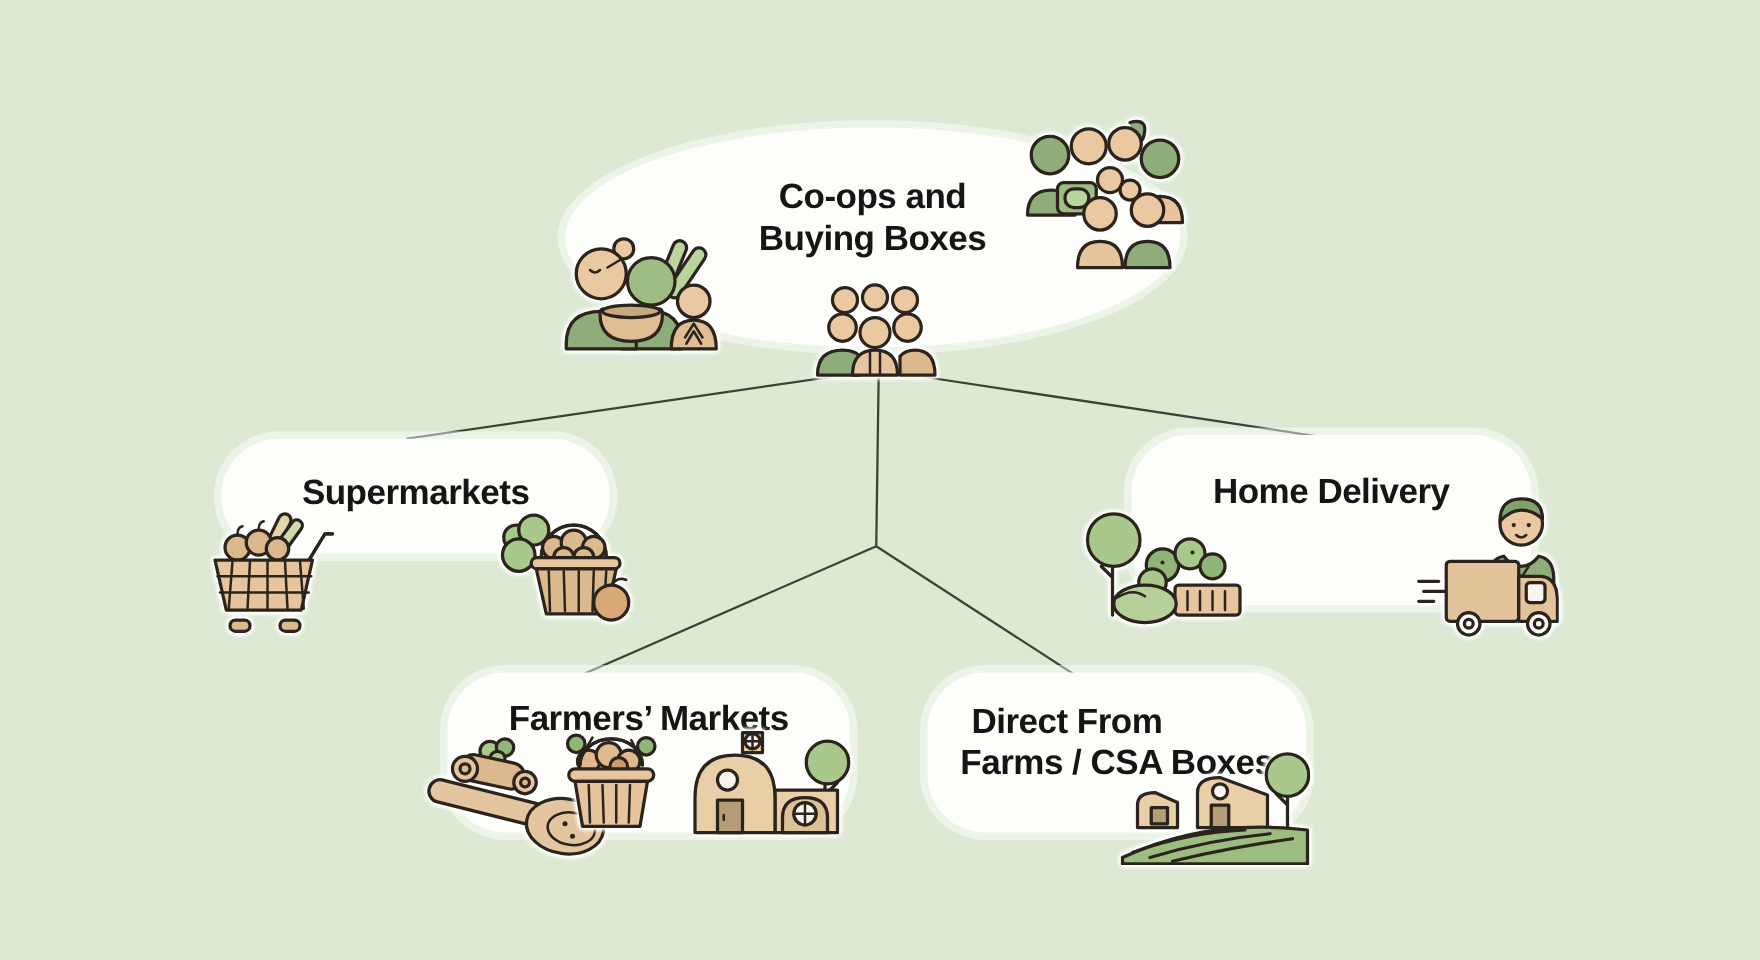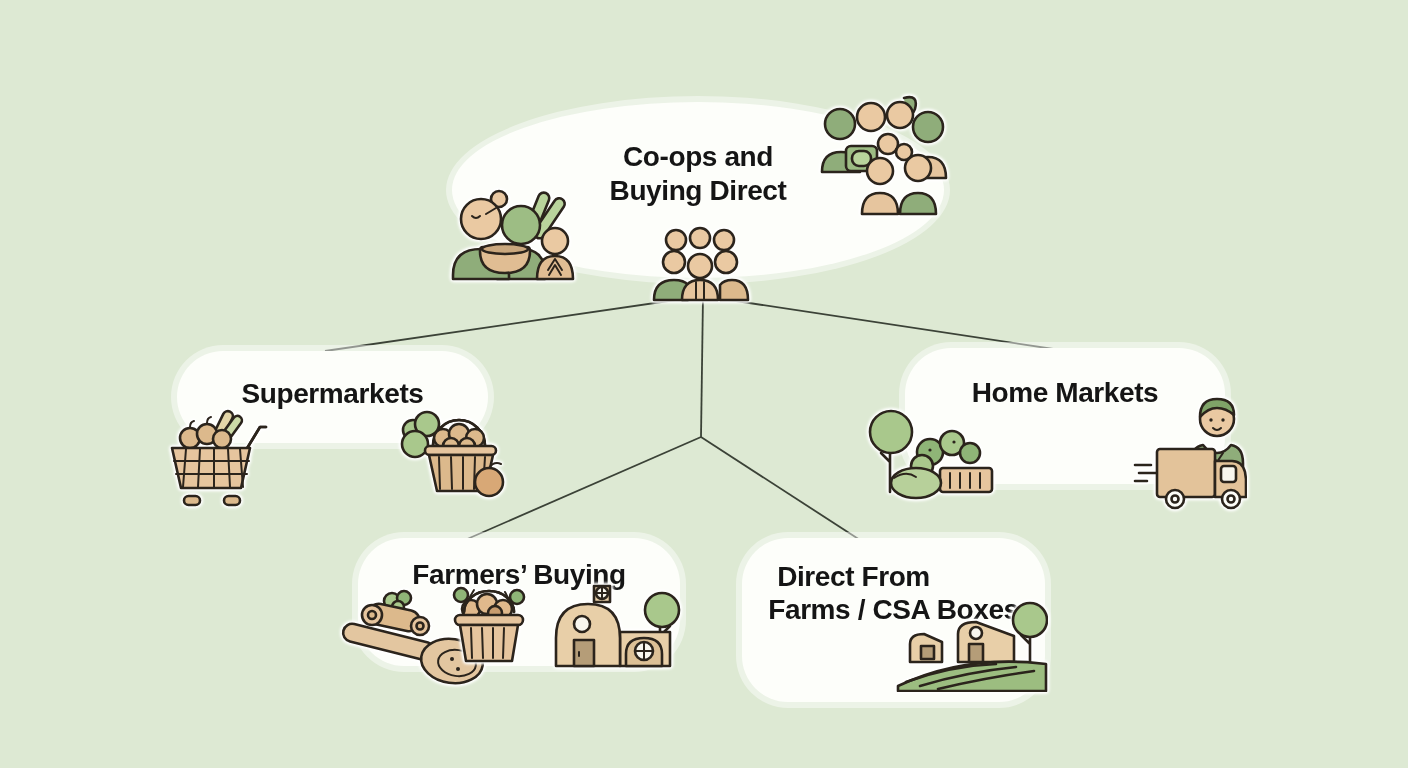--- a/index.html
+++ b/index.html
@@ -43,21 +43,21 @@
     <path d="M703 296 L1060 350"></path>
     <path d="M703 296 L701 437"></path>
     <path d="M701 437 L465 540"></path>
     <path d="M701 437 L860 540"></path>
   </g>
 </svg>
 
 <div class="bubble ellipse" style="left:452px;top:102px;width:492px;height:176px;">
   <div class="label" style="top:38px;">
     <div>Co-ops and</div>
-    <div>Buying Direct</div>
+    <div>Buying Boxes</div>
   </div>
 </div>
 
 <span class="icon" style="left:445px;top:183px;">
   <svg width="130" height="110" viewBox="0 0 130 110">
     <rect x="86" y="8" width="11" height="50" rx="5.5" fill="#b9d49c" transform="rotate(22 91 33)"></rect>
     <rect x="99" y="12" width="11" height="46" rx="5.5" fill="#b9d49c" transform="rotate(34 104 35)"></rect>
     <circle cx="76" cy="42" r="19" fill="#9dbd84"></circle>
     <path d="M52 96 v-5 q0 -25 24 -25 q24 0 24 25 v5 z" fill="#8fad7a"></path>
     <circle cx="54" cy="16" r="8" fill="#eac9a2"></circle>
@@ -144,21 +144,21 @@
     <rect x="32" y="44" width="71" height="9" rx="4.5" fill="#e6c59e"></rect>
     <path d="M36 53 h64 l-8 36 h-48 z" fill="#dcb98c"></path>
     <path d="M46 55 l1 32 M58 55 l1 32 M70 55 l0 32 M82 55 l-1 32 M92 55 l-2 32" fill="none" class="thin"></path>
     <circle cx="96" cy="80" r="14" fill="#d8a876"></circle>
     <path d="M96 66 q5 -7 12 -4" fill="none" class="thin"></path>
   </svg>
 </span>
 
 <div class="bubble rounded" style="left:905px;top:348px;width:320px;height:136px;">
   <div class="label" style="top:28px;line-height:33px;">
-    <div>Home Markets</div>
+    <div>Home Delivery</div>
   </div>
 </div>
 
 <span class="icon" style="left:864px;top:396px;">
   <svg width="134" height="108" viewBox="0 0 134 108">
     <path d="M26 96 V50 M26 66 l-9 -9" fill="none"></path>
     <circle cx="27" cy="36" r="21" fill="#a9c88c"></circle>
     <rect x="76" y="72" width="52" height="24" rx="3" fill="#e6c59e"></rect>
     <circle cx="66" cy="56" r="13" fill="#8fb577"></circle>
     <circle cx="88" cy="47" r="12" fill="#a9c88c"></circle>
@@ -186,21 +186,21 @@
     <path d="M82 80 h17 q10 0 13 11 l1 7 v18 h-31 z" fill="#e3c39a"></path>
     <rect x="88" y="85" width="15" height="16" rx="3" fill="#f8f6ee"></rect>
     <circle cx="42" cy="118" r="9" fill="#fdfdf8"></circle>
     <circle cx="42" cy="118" r="3.5" fill="#fdfdf8"></circle>
     <circle cx="98" cy="118" r="9" fill="#fdfdf8"></circle>
     <circle cx="98" cy="118" r="3.5" fill="#fdfdf8"></circle>
   </svg>
 </span>
 
 <div class="bubble rounded" style="left:358px;top:538px;width:322px;height:128px;">
-  <div class="label" style="top:20px;">Farmers’ Buying</div>
+  <div class="label" style="top:20px;">Farmers’ Markets</div>
 </div>
 
 <span class="icon" style="left:340px;top:589px;">
   <svg width="152" height="100" viewBox="0 0 152 100">
     <circle cx="52" cy="12" r="8" fill="#a9c88c"></circle>
     <circle cx="64" cy="9" r="7" fill="#8fb577"></circle>
     <circle cx="58" cy="18" r="6" fill="#a9c88c"></circle>
     <rect x="28" y="18" width="52" height="21" rx="10.5" fill="#dcb98c" transform="rotate(12 54 28)"></rect>
     <circle cx="32" cy="26" r="10" fill="#e6c59e"></circle>
     <circle cx="32" cy="26" r="4" fill="#dcb98c"></circle>
@@ -242,21 +242,21 @@
     <path d="M14 86 V58 Q14 24 46 24 Q78 24 78 58 V86 z" fill="#e8cfa8"></path>
     <circle cx="40" cy="44" r="8" fill="#f8f6ee"></circle>
     <rect x="32" y="60" width="20" height="26" fill="#b59d78"></rect>
     <path d="M37 72 v4" fill="none" class="thin"></path>
     <path d="M84 86 V74 Q84 58 102 58 Q120 58 120 74 V86 z" fill="#dcc096"></path>
     <circle cx="102" cy="71" r="9" fill="#f8f6ee"></circle>
     <path d="M93 71 h18 M102 62 v18" fill="none" class="thin"></path>
   </svg>
 </span>
 
-<div class="bubble rounded" style="left:742px;top:538px;width:303px;height:164px;">
+<div class="bubble rounded" style="left:742px;top:538px;width:303px;height:128px;">
   <div class="label" style="top:22px;line-height:33px;">
     <div class="shift-left">Direct From</div>
     <div>Farms / CSA Boxes</div>
   </div>
 </div>
 
 <span class="icon" style="left:896px;top:594px;">
   <svg width="152" height="98" viewBox="0 0 152 98">
     <path d="M134 78 V36 M134 50 l-9 -9" fill="none"></path>
     <circle cx="134" cy="26" r="17" fill="#a9c88c"></circle>

